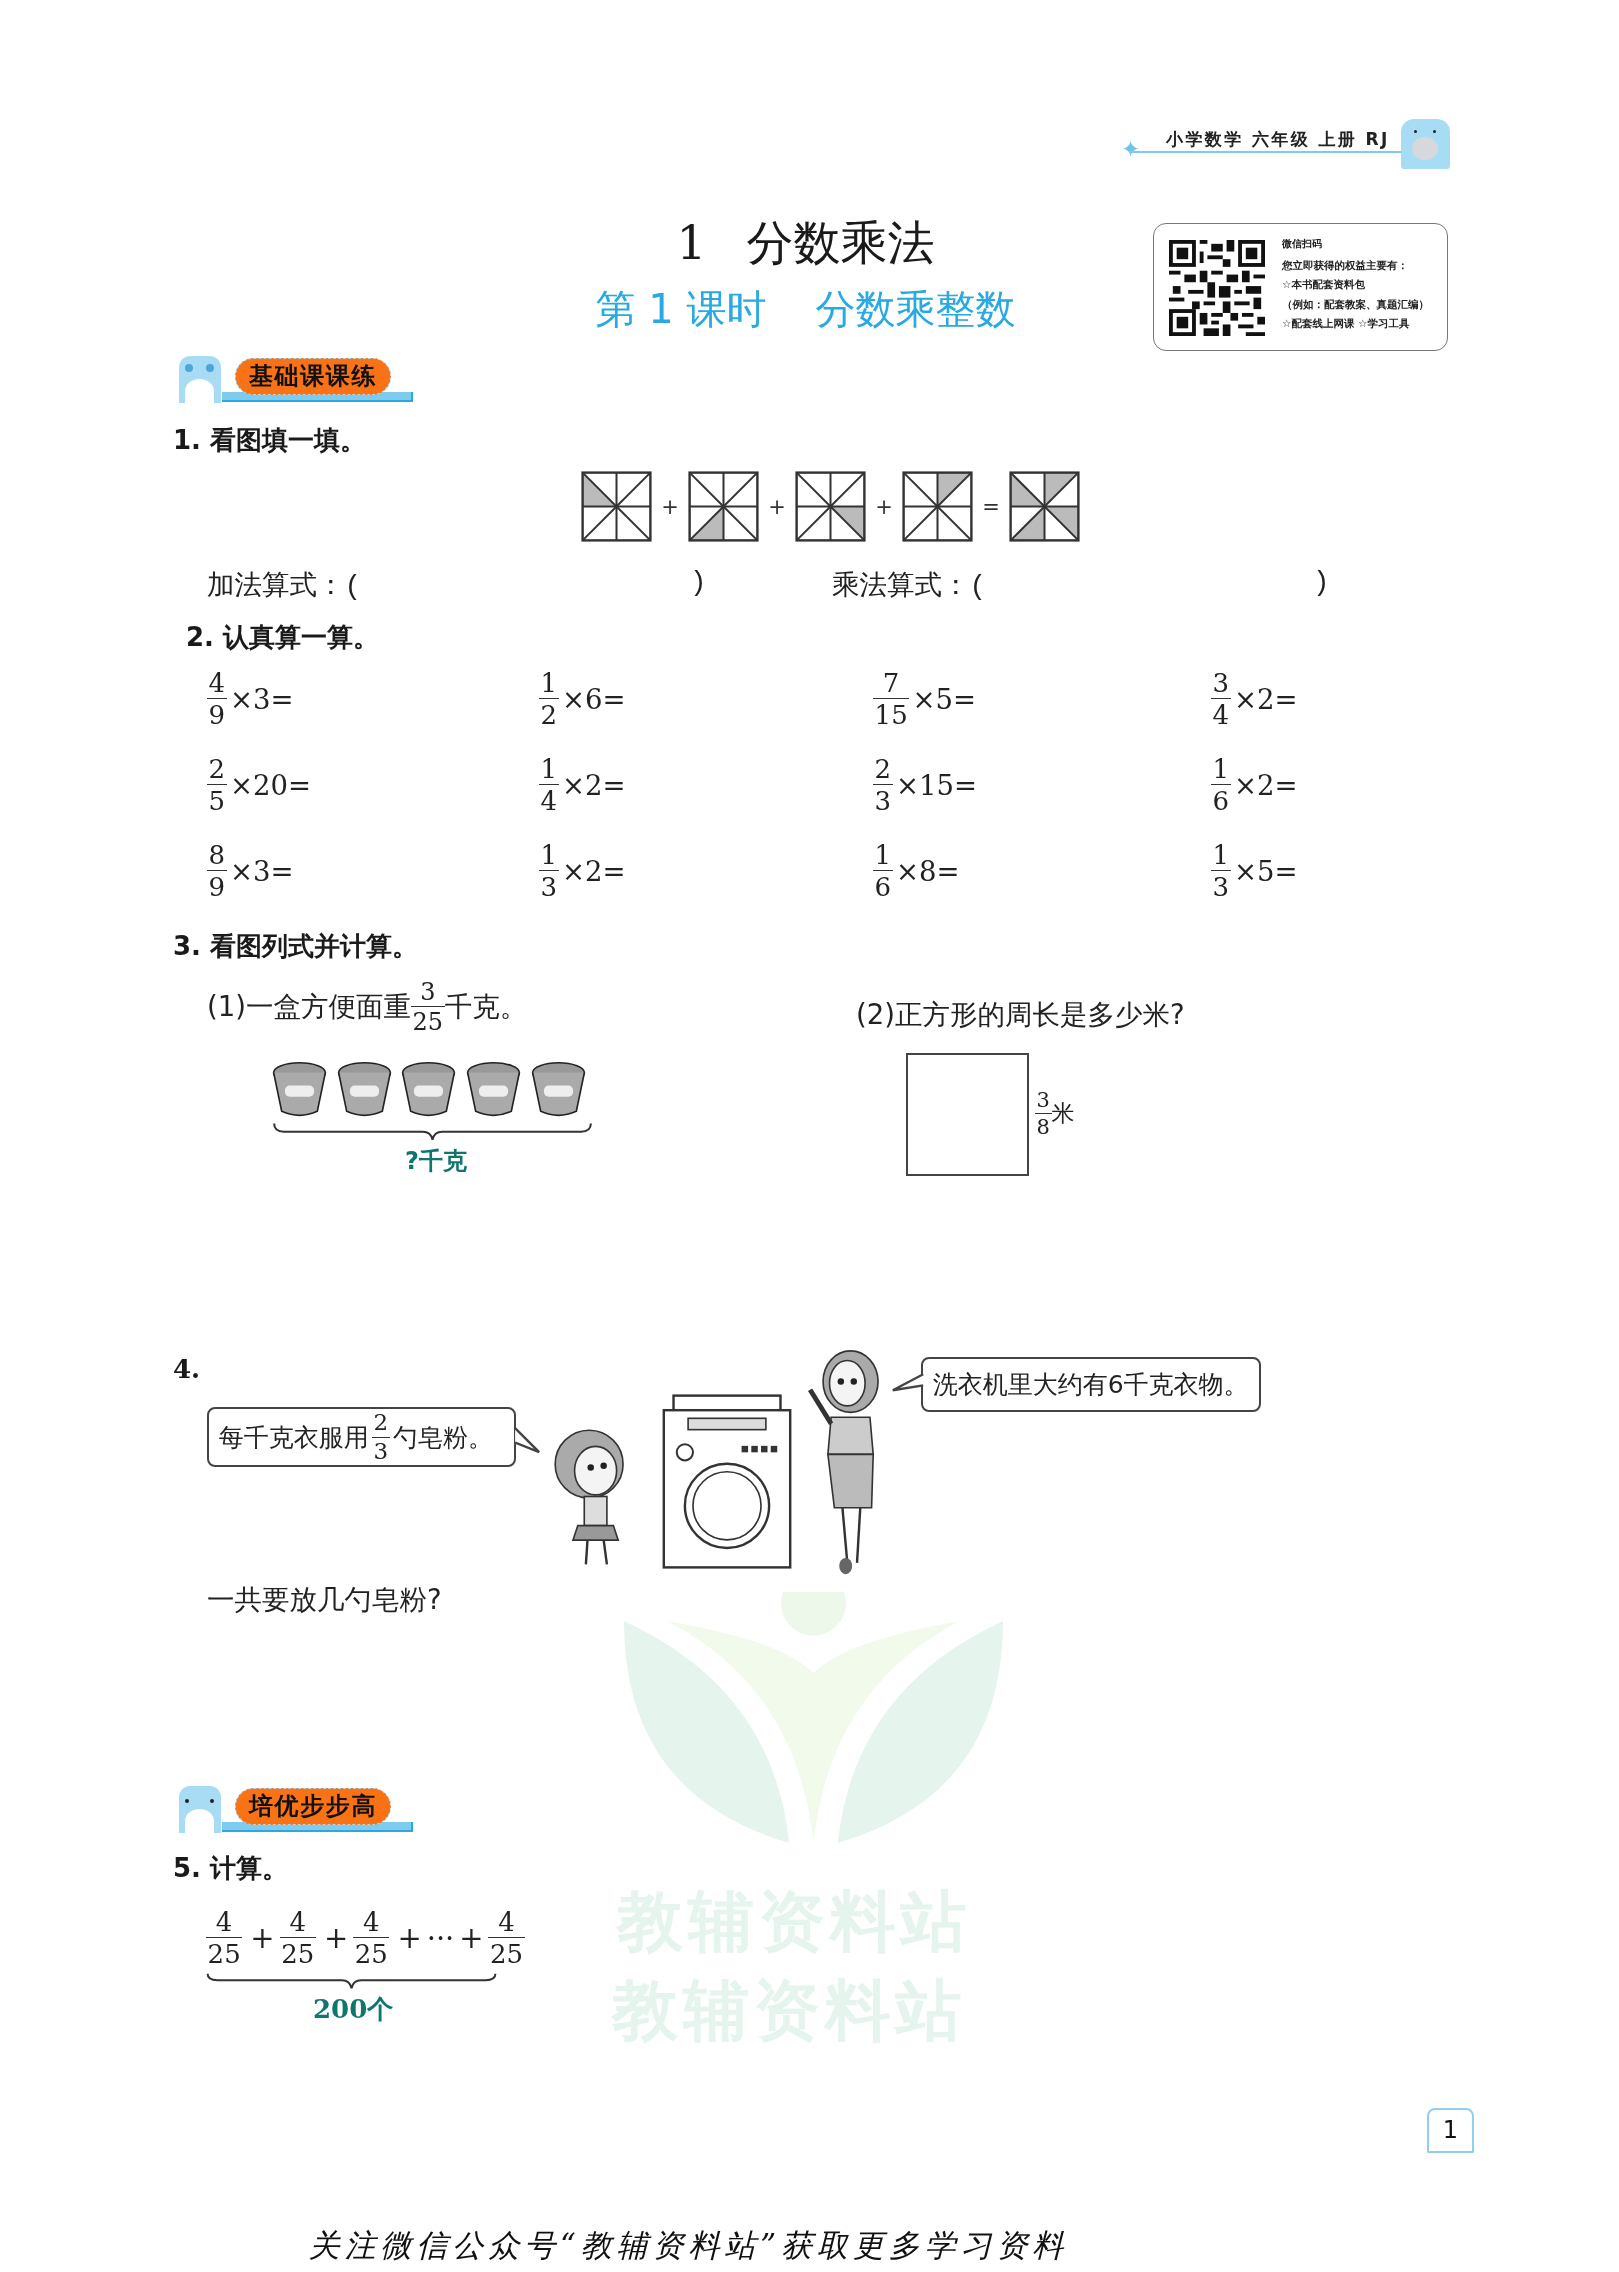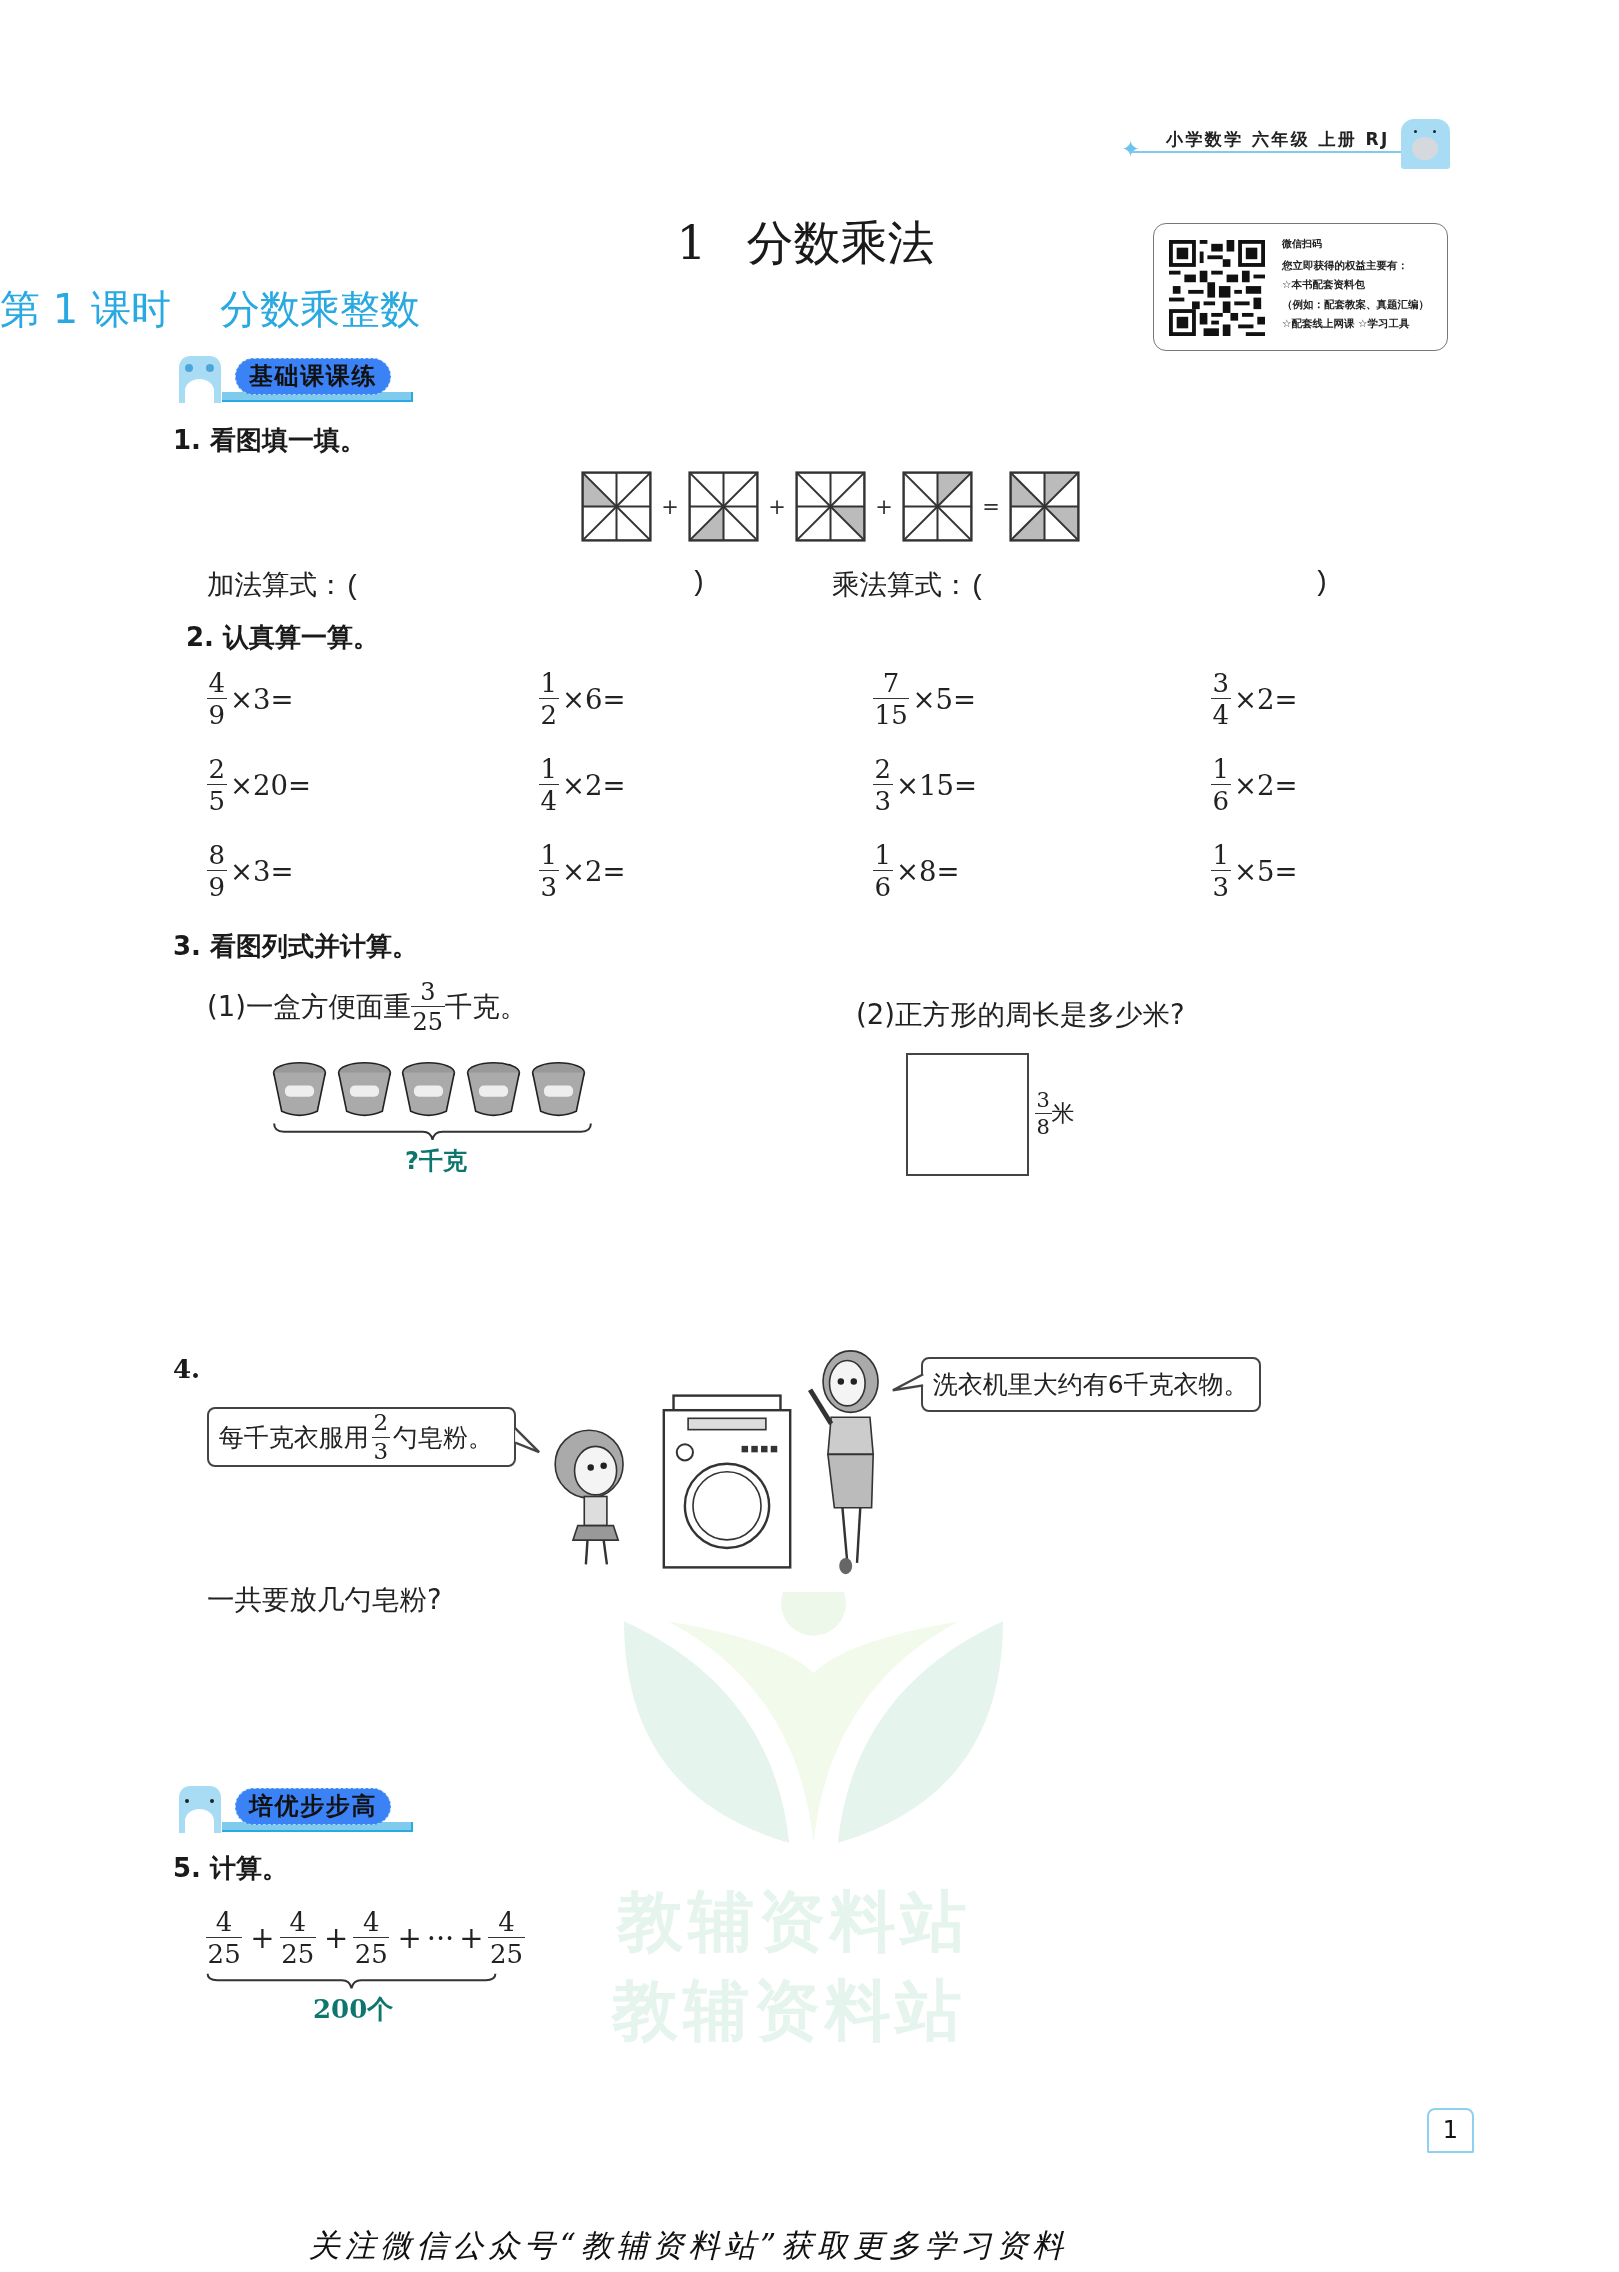--- a/index.html
+++ b/index.html
@@ -11,37 +11,37 @@
   .hdr-text { left: 1166px; top: 128px; font-family: "DejaVu Sans", sans-serif; font-weight: bold; font-size: 17px; letter-spacing: 2.4px; color: #222; }
   .hdr-line { left: 1129px; top: 151px; width: 288px; height: 2.4px; background: #7fcbed; }
   .hdr-star { left: 1121px; top: 138px; color: #6cc4ec; font-size: 23px; line-height: 23px; }
   .bear { left: 1401px; top: 119px; width: 49px; height: 50px; background: #a8dcf5; border-radius: 13px 13px 3.2px 3.2px; }
   .bear .belly { position: absolute; left: 11.3px; top: 18px; width: 26px; height: 23px; background: #d5d9dd; border-radius: 50%; }
   .bear .eye { position: absolute; top: 11.3px; width: 3.2px; height: 3.2px; background: #222; border-radius: 50%; }
 
   
   .title { left: 0; width: 1619px; top: 212px; text-align: center; font-family: "DejaVu Sans", sans-serif; font-size: 47px; padding-right: 8px; }
   .title .num { font-family: "DejaVu Serif", serif; margin-right: 40px; }
-  .subtitle { left: 0; width: 1619px; top: 282px; font-family: "DejaVu Sans", sans-serif; font-size: 40px; color: #29a9e1; padding-right: 8px; }
+  .subtitle { left: 0; width: 1619px; top: 282px; text-align: center; font-family: "DejaVu Sans", sans-serif; font-size: 40px; color: #29a9e1; padding-right: 8px; }
   .subtitle .gap { display: inline-block; width: 49px; }
 
   
   .qr-card { left: 1153px; top: 223px; width: 295px; height: 128px; border: 1.6px solid #777; border-radius: 13px; background: #fff; }
   .qr { position: absolute; left: 14.6px; top: 16px; width: 96px; height: 96px; }
   .qr-lines { position: absolute; left: 128px; top: 13px; font-family: "DejaVu Sans", sans-serif; font-weight: bold; color: #222; }
   .qr-lines .t { font-size: 10px; margin-bottom: 4.9px; }
   .qr-lines .s { font-size: 10.5px; line-height: 19.4px; white-space: nowrap; }
 
   
   .banner { width: 243px; height: 52px; }
   .banner .bear2 { position: absolute; left: 6.5px; top: 3.2px; width: 42px; height: 47px; background: #a8dcf5; border-radius: 11.3px 11.3px 0 0; }
   .banner .bear2 .face { position: absolute; left: 6.5px; top: 23px; width: 29px; height: 24px; background: #fff; border-radius: 50% 50% 0 0; }
   .banner .bear2 .ear { position: absolute; top: 8px; width: 8px; height: 8px; background: #4da6d8; border-radius: 50%; }
   .banner .strip { position: absolute; left: 50px; top: 39px; width: 191px; height: 9.7px; background: #7fcbed; border-bottom: 2.4px solid #29a9e1; border-right: 2.4px solid #29a9e1; }
-  .banner .cloud { position: absolute; left: 63px; top: 4.9px; height: 37px; padding: 0 13px; background: #3b82f6; border: 1.6px dashed #a8d8f0; border-radius: 19.4px; font-family: "DejaVu Sans", sans-serif; font-weight: bold; font-size: 24px; line-height: 34px; letter-spacing: 1.6px; color: #111; }
+  .banner .cloud { position: absolute; left: 63px; top: 4.9px; height: 37px; padding: 0 13px; background: #f97316; border: 1.6px dashed #a8d8f0; border-radius: 19.4px; font-family: "DejaVu Sans", sans-serif; font-weight: bold; font-size: 24px; line-height: 34px; letter-spacing: 1.6px; color: #111; }
 
   
   .q { font-family: "DejaVu Sans", sans-serif; font-weight: bold; font-size: 26px; }
 
   
   .sq-row { left: 581px; top: 471px; display: flex; align-items: center; }
   .sq { width: 71px; height: 71px; }
   .op { width: 36px; text-align: center; font-size: 21px; font-family: "DejaVu Sans", sans-serif; color: #333; }
 
   .fill-line { font-size: 27.5px; font-family: Liberation Mono, monospace; font-weight: 300; color: #222; }

